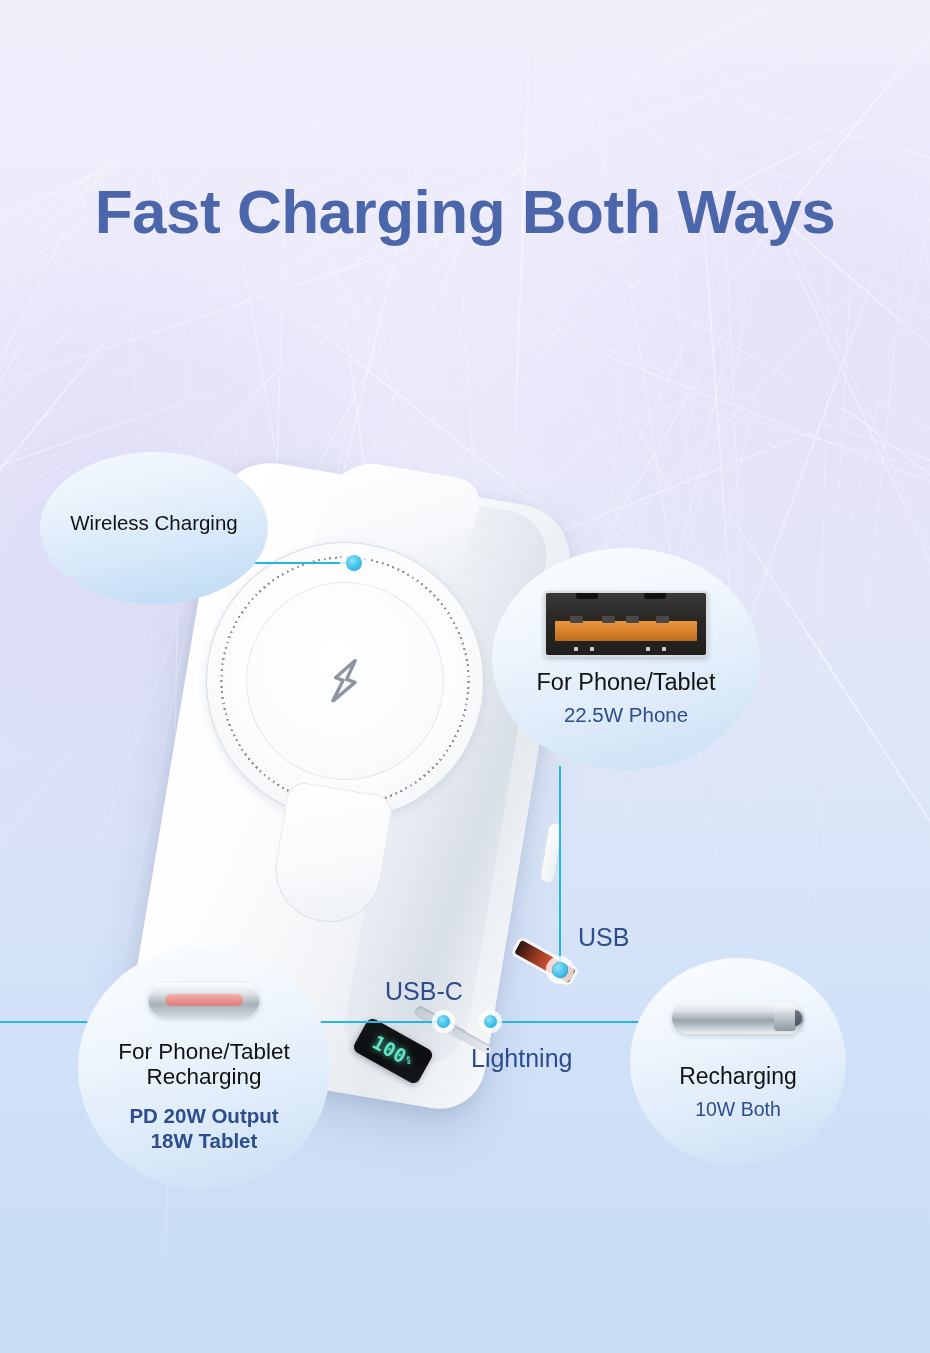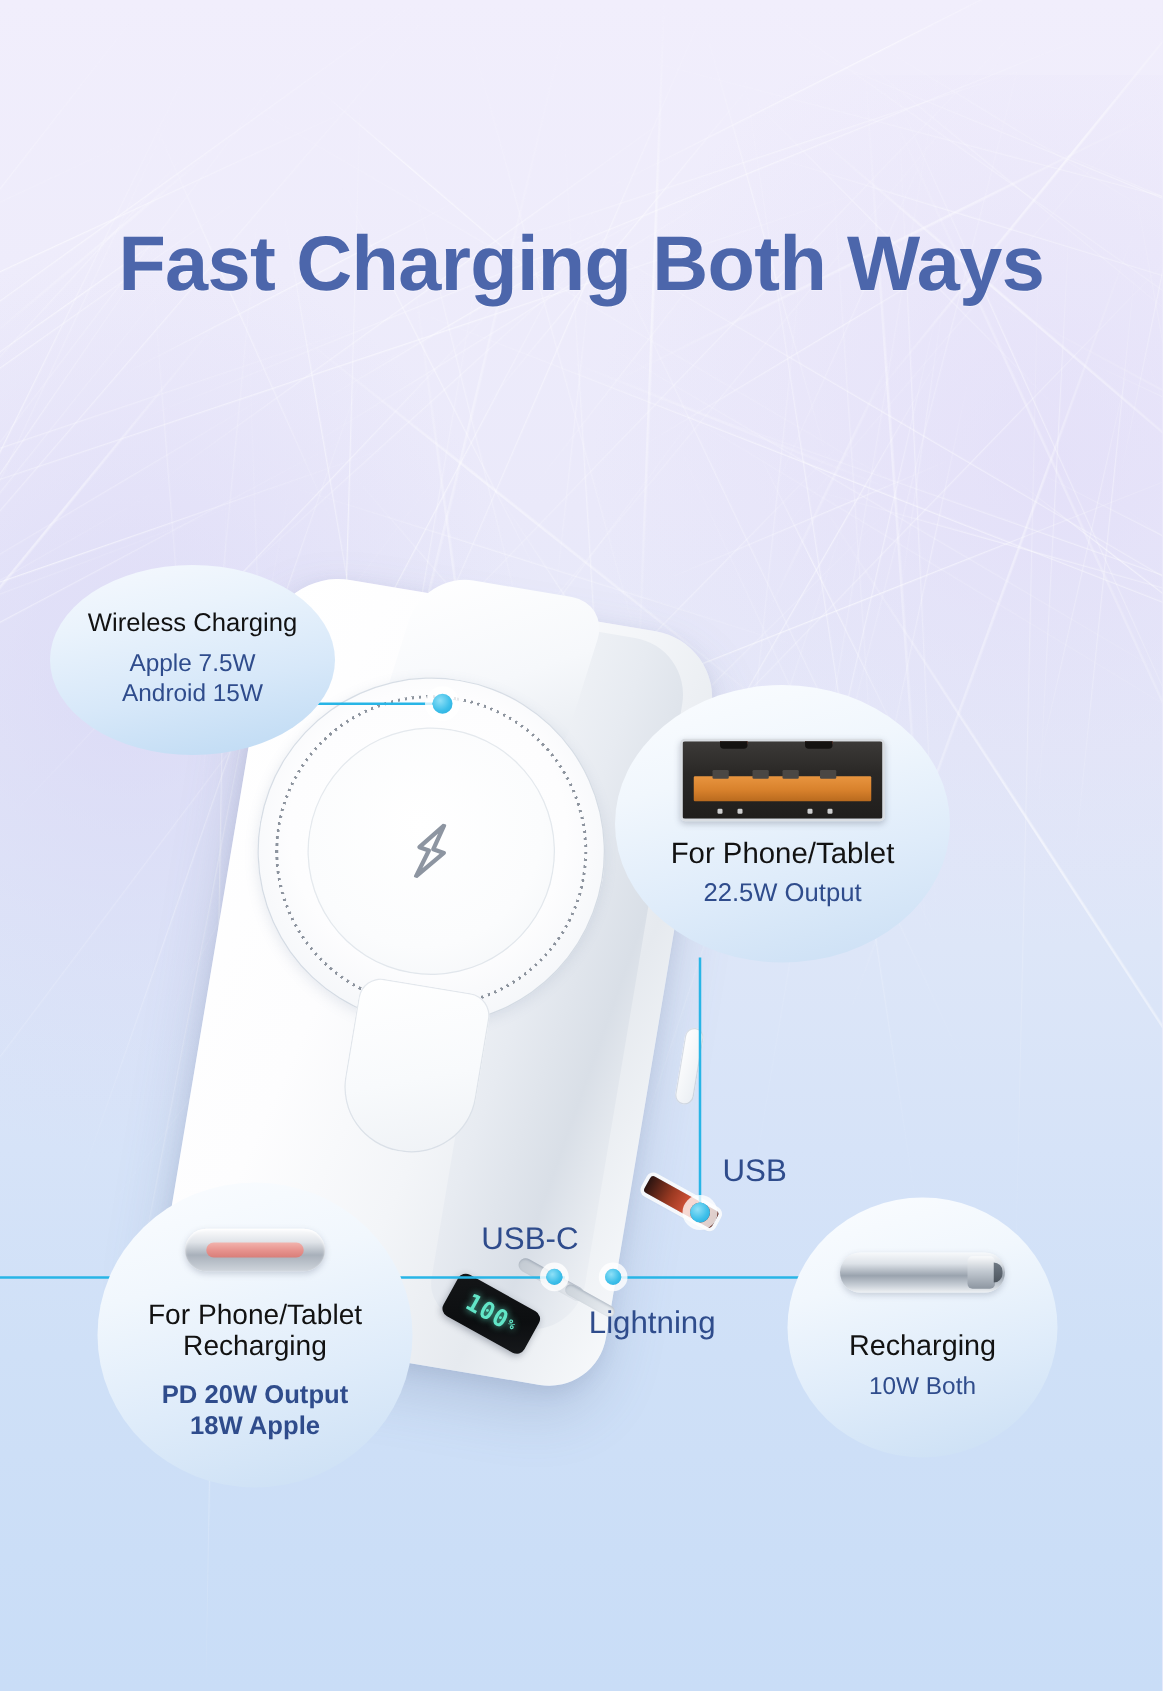--- a/index.html
+++ b/index.html
@@ -404,55 +404,51 @@
 
   <div class="cline h" style="left:492px;top:1021px;width:160px;"></div>
   <div class="cdot small" style="left:484px;top:1015px;"></div>
 
   <div class="flabel" style="left:578px;top:923px;">USB</div>
   <div class="flabel" style="left:385px;top:977px;">USB-C</div>
   <div class="flabel" style="left:471px;top:1044px;">Lightning</div>
 
   <div class="bubble" id="bub-wireless">
     <div class="bub-title">Wireless Charging</div>
-    <div class="bub-sub">
-      <div>Apple 7.5W</div>
-      <div>Android 15W</div>
-    </div>
   </div>
 
   <div class="bubble" id="bub-usb">
     <div class="port-usba">
       <div class="ntch" style="left:30px;"></div>
       <div class="ntch" style="left:98px;"></div>
       <div class="tab"></div>
       <div class="pin" style="left:24px;"></div>
       <div class="pin" style="left:56px;"></div>
       <div class="pin" style="left:80px;"></div>
       <div class="pin" style="left:110px;"></div>
       <div class="dot" style="left:28px;"></div>
       <div class="dot" style="left:44px;"></div>
       <div class="dot" style="left:100px;"></div>
       <div class="dot" style="left:116px;"></div>
     </div>
     <div class="bub-title">For Phone/Tablet</div>
-    <div class="bub-sub">22.5W Output</div>
+    <div class="bub-sub">22.5W Phone</div>
   </div>
 
   <div class="bubble" id="bub-usbc">
     <div class="port-usbc">
       <div class="bar"></div>
     </div>
     <div class="bub-title" style="margin-top:22px;">
       <div>For Phone/Tablet</div>
       <div>Recharging</div>
     </div>
     <div class="bub-sub">
       <div>PD 20W Output</div>
-      <div>18W Apple</div>
+      <div>18W Tablet</div>
     </div>
   </div>
 
   <div class="bubble" id="bub-lightning">
     <div class="port-light">
       <div class="cap"></div>
     </div>
     <div class="bub-title" style="margin-top:30px;">Recharging</div>
     <div class="bub-sub">10W Both</div>
   </div>

